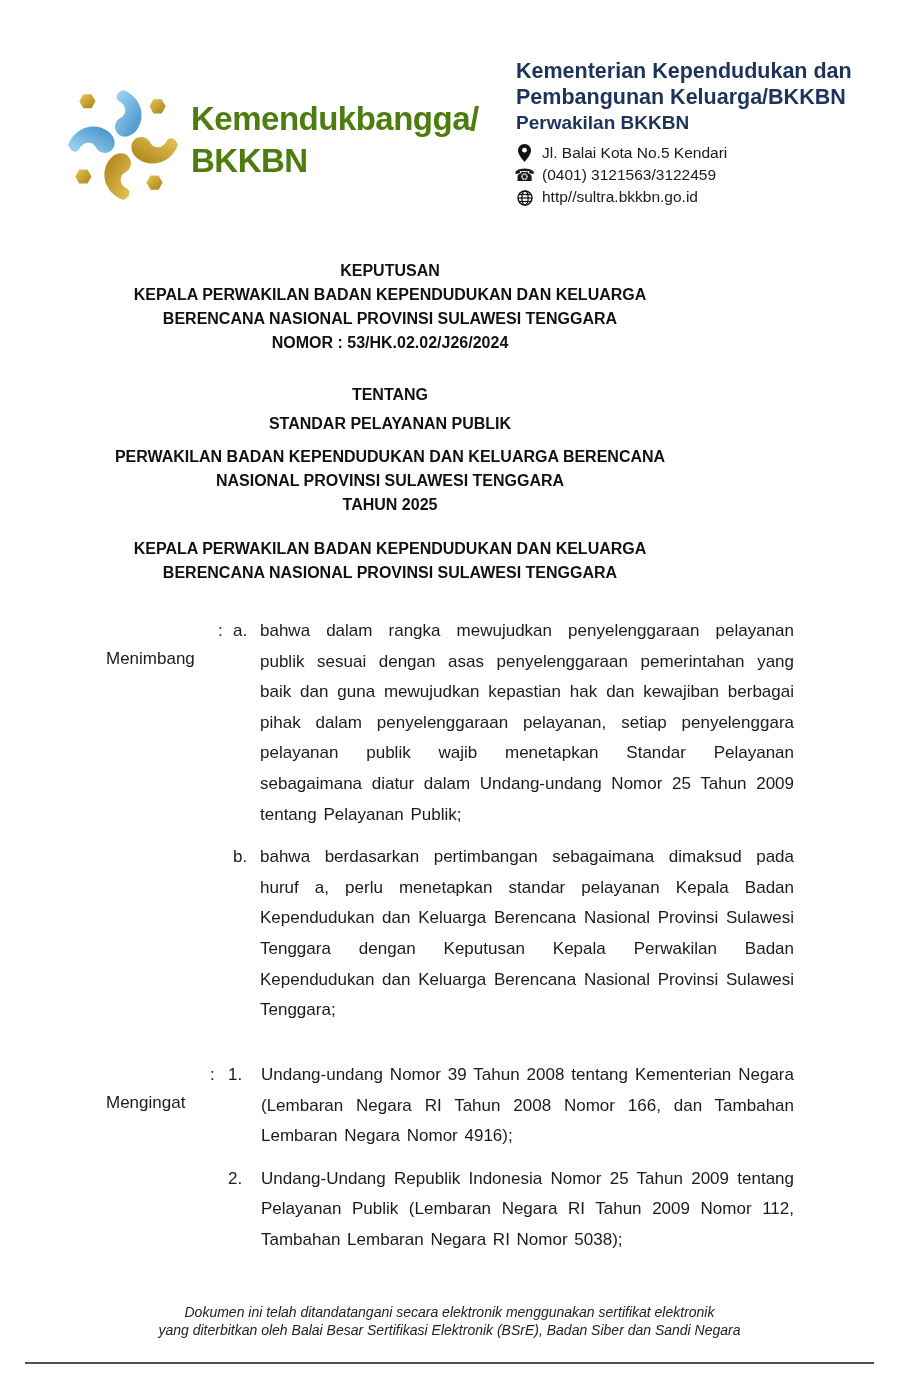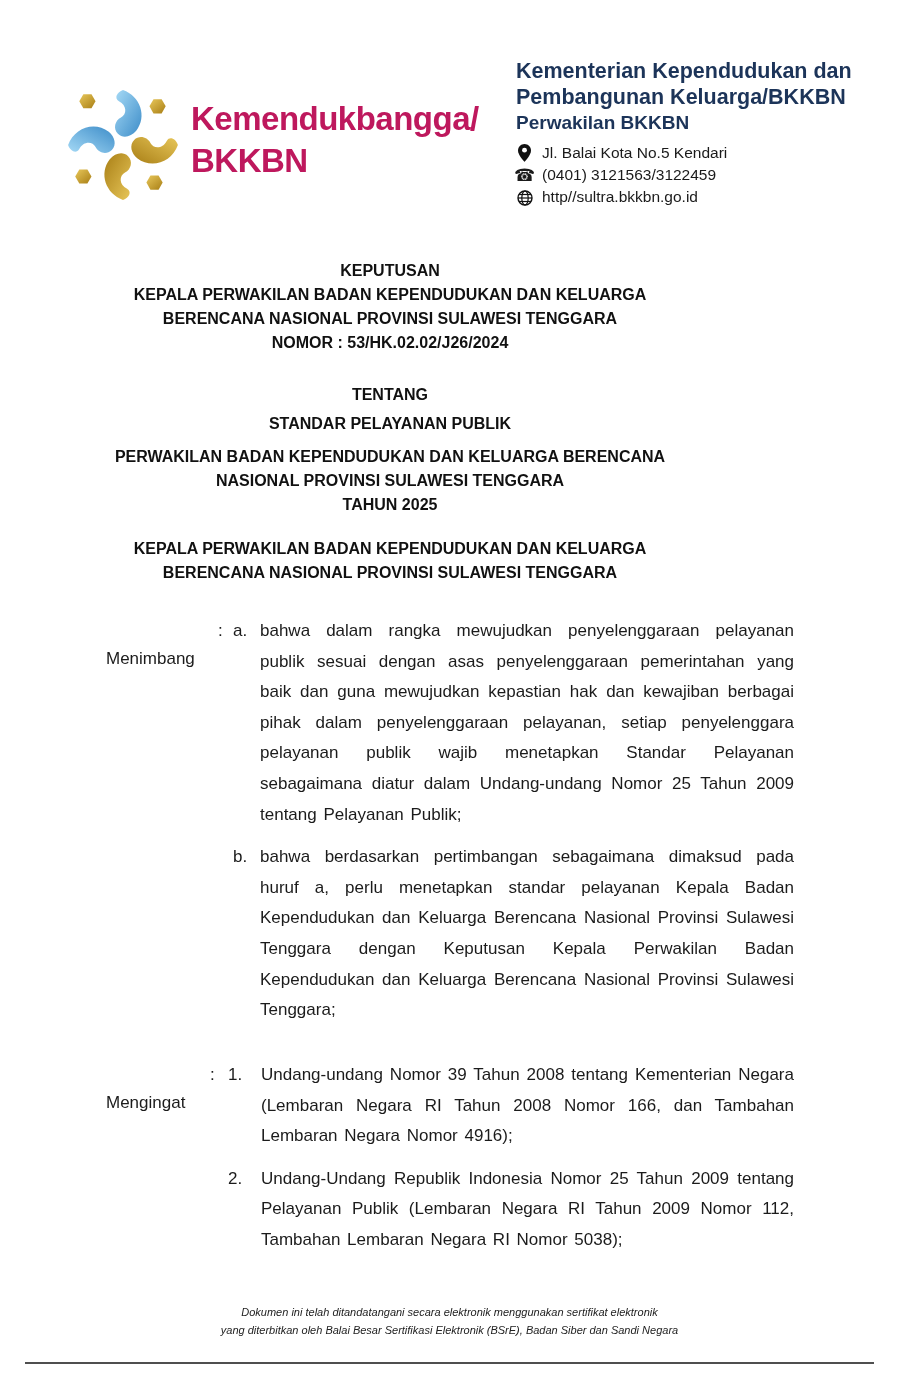--- a/index.html
+++ b/index.html
@@ -4,21 +4,21 @@
 <style>
   html,body{margin:0;padding:0;background:#ffffff;}
   .page{
     position:relative;width:899px;height:1376px;background:#ffffff;
     font-family:"Liberation Sans",sans-serif;color:#1b1b1b;overflow:hidden;
   }
   
   .logo{position:absolute;left:62px;top:84px;width:122px;height:122px;}
   .brand{
     position:absolute;left:191px;top:98px;width:320px;
-    font-size:33px;font-weight:bold;line-height:42px;color:#be185d;letter-spacing:-0.5px;
+    font-size:33px;font-weight:bold;line-height:42px;color:#4d7c0f;letter-spacing:-0.5px;
   }
   .head-right{position:absolute;left:516px;top:58px;width:360px;color:#1c3459;}
   .ministry{font-size:21.5px;font-weight:bold;line-height:26px;}
   .office{font-size:19px;font-weight:bold;line-height:21px;margin-top:2px;}
   .province{font-size:16.5px;font-weight:bold;line-height:21px;}
   .contacts{margin-top:7px;color:#1a1a1a;}
   .contact-row{display:flex;align-items:flex-end;height:22px;font-size:15.5px;}
   .cicon{width:17px;display:flex;justify-content:center;margin-right:9px;flex:0 0 17px;}
   .phone-glyph{font-size:17px;line-height:17px;}
   
@@ -35,21 +35,21 @@
   .item{position:relative;margin-bottom:12px;}
   .menimbang .item{margin-left:127px;}
   .mengingat .item{margin-left:122px;}
   .marker{position:absolute;left:0;top:0;}
   .itext{text-align:justify;word-spacing:2px;}
   .menimbang .itext{margin-left:27px;}
   .mengingat .itext{margin-left:33px;}
   
   .footer{
     position:absolute;left:0;top:1303px;width:899px;text-align:center;
-    font-style:italic;font-size:11px;line-height:18px;color:#222;
+    font-style:italic;font-size:14px;line-height:18px;color:#222;
   }
   .bottom-rule{position:absolute;left:25px;top:1362px;width:849px;height:2px;background:#4f4f4f;}
 </style>
 </head>
 <body>
 
 <div class="page">
 
   <div class="logo">
     <svg width="122" height="122" viewBox="0 0 120 120">

